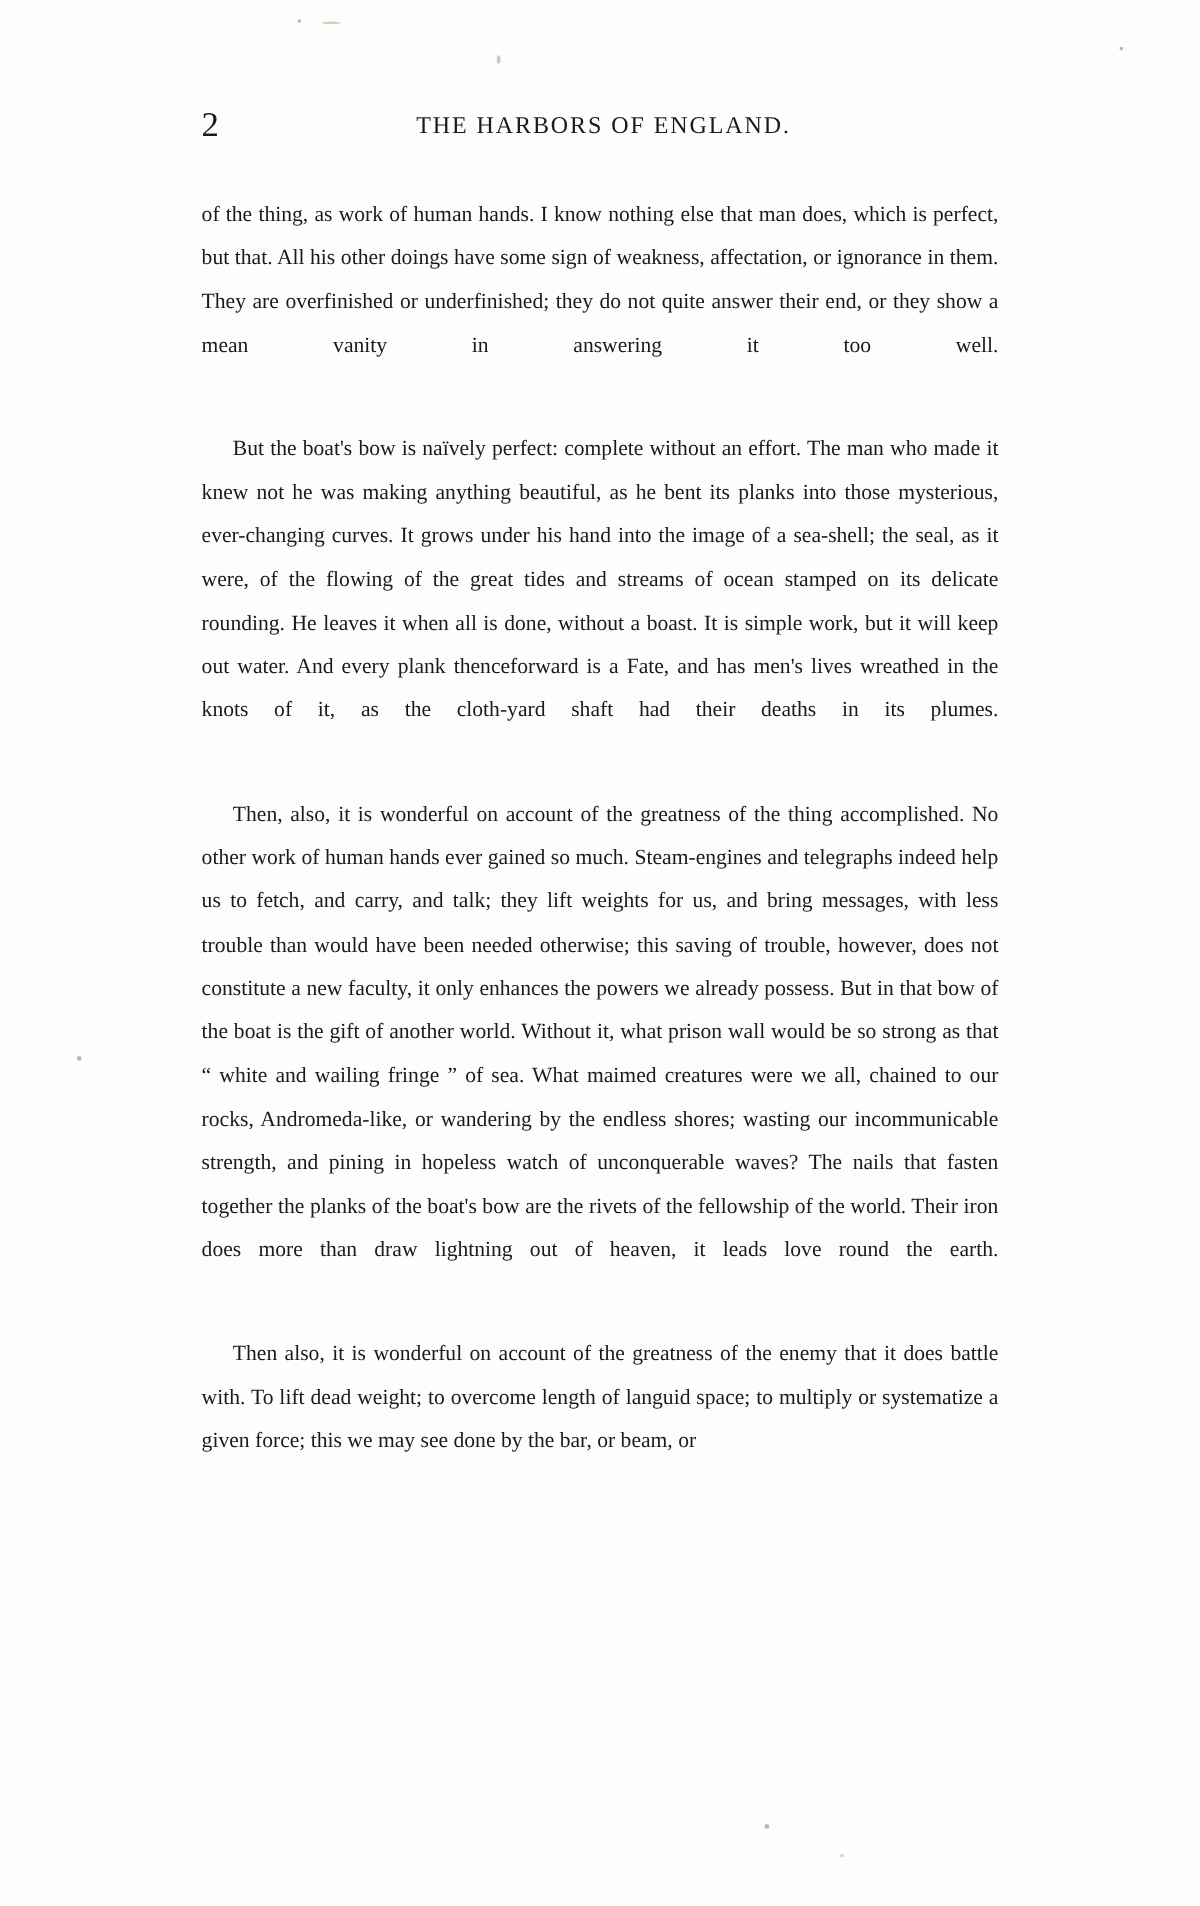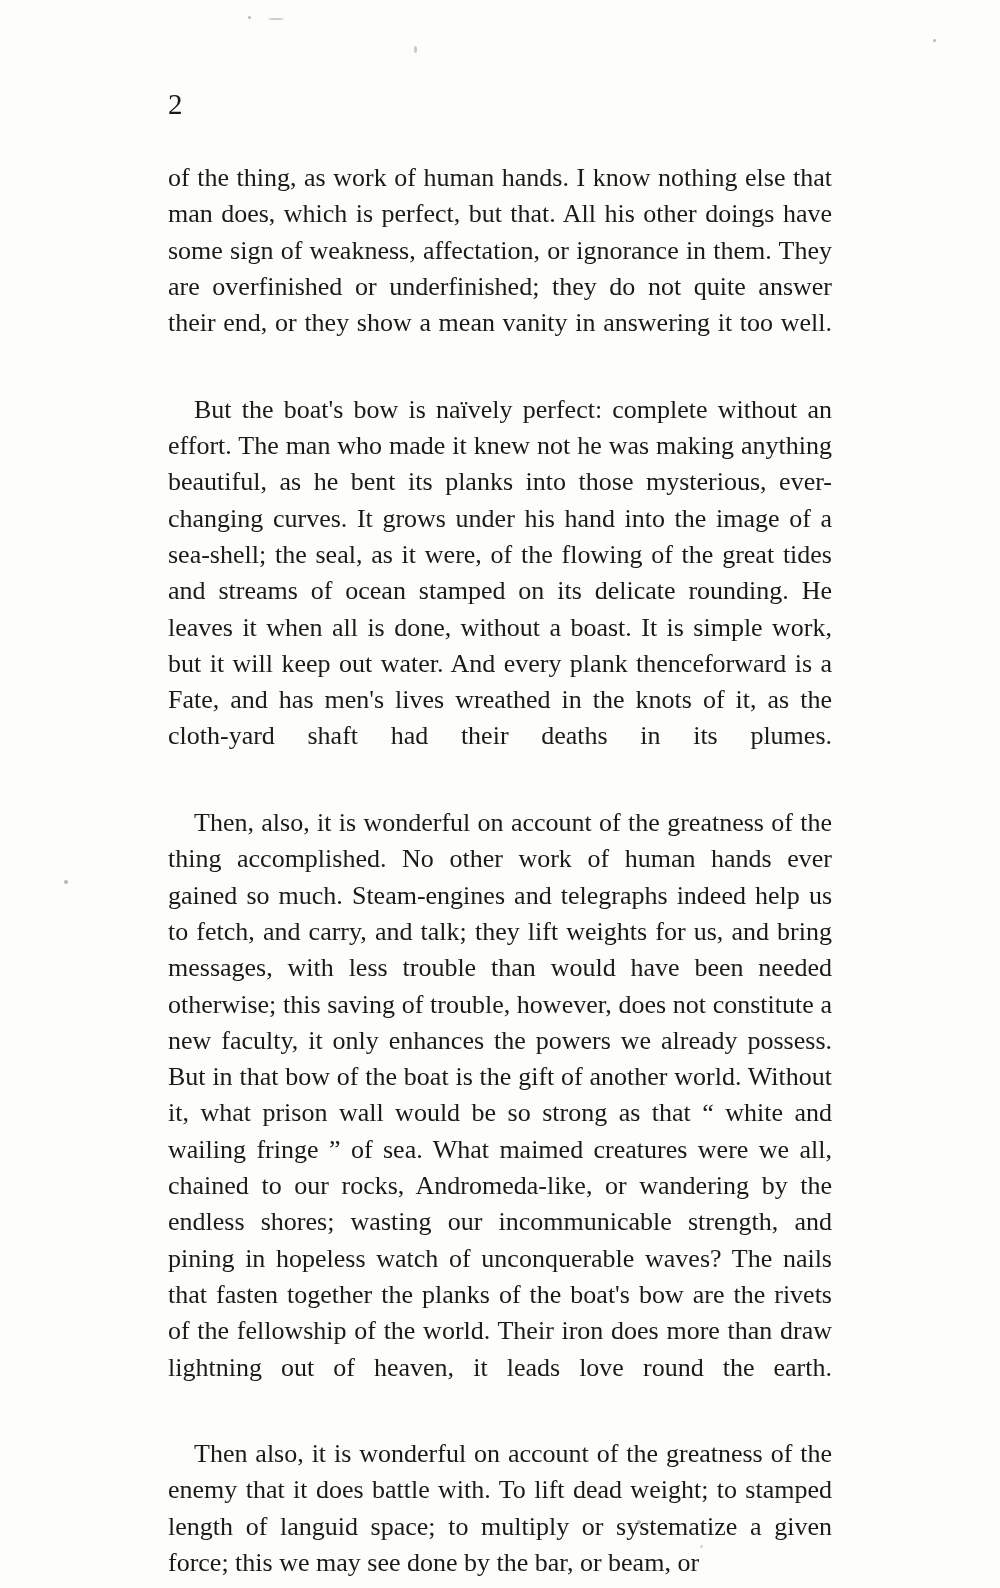--- a/index.html
+++ b/index.html
@@ -52,21 +52,21 @@
     font-size: 20px;
     letter-spacing: 1.6px;
     text-indent: 6px;
   }
 
   .body-text {
     position: absolute;
     left: 168px;
     width: 664px;
     top: 160px;
-    font-size: 26px;
+    font-size: 18px;
     line-height: 36.3px;
   }
   .para {
     margin: 0;
     text-align: justify;
     text-justify: inter-word;
   }
   .para + .para { margin-top: 14px; }
   .para.indent { text-indent: 26px; }
 
@@ -86,22 +86,23 @@
   <div class="speck s1"></div>
   <div class="speck s2"></div>
   <div class="speck s3"></div>
   <div class="speck s4"></div>
   <div class="speck s5"></div>
   <div class="speck s6"></div>
   <div class="speck s7"></div>
 
   <div class="header">
     <div class="folio">2</div>
+    <div class="running-head">THE HARBORS OF ENGLAND.</div>
   </div>
 
   <div class="body-text">
     <p class="para">of the thing, as work of human hands. I know nothing else that man does, which is perfect, but that. All his other doings have some sign of weakness, affectation, or ignorance in them. They are overfinished or underfinished; they do not quite answer their end, or they show a mean vanity in answering it too well.</p>
     <p class="para indent">But the boat's bow is naïvely perfect: complete without an effort. The man who made it knew not he was making anything beautiful, as he bent its planks into those mysterious, ever-changing curves. It grows under his hand into the image of a sea-shell; the seal, as it were, of the flowing of the great tides and streams of ocean stamped on its delicate rounding. He leaves it when all is done, without a boast. It is simple work, but it will keep out water. And every plank thenceforward is a Fate, and has men's lives wreathed in the knots of it, as the cloth-yard shaft had their deaths in its plumes.</p>
     <p class="para indent">Then, also, it is wonderful on account of the greatness of the thing accomplished. No other work of human hands ever gained so much. Steam-engines and telegraphs indeed help us to fetch, and carry, and talk; they lift weights for us, and bring messages, with less trouble than would have been needed otherwise; this saving of trouble, however, does not constitute a new faculty, it only enhances the powers we already possess. But in that bow of the boat is the gift of another world. Without it, what prison wall would be so strong as that “ white and wailing fringe ” of sea. What maimed creatures were we all, chained to our rocks, Andromeda-like, or wandering by the endless shores; wasting our incommunicable strength, and pining in hopeless watch of unconquerable waves? The nails that fasten together the planks of the boat's bow are the rivets of the fellowship of the world. Their iron does more than draw lightning out of heaven, it leads love round the earth.</p>
-    <p class="para indent nolast">Then also, it is wonderful on account of the greatness of the enemy that it does battle with. To lift dead weight; to stamped length of languid space; to multiply or systematize a given force; this we may see done by the bar, or beam, or</p>
+    <p class="para indent nolast">Then also, it is wonderful on account of the greatness of the enemy that it does battle with. To lift dead weight; to overcome length of languid space; to multiply or systematize a given force; this we may see done by the bar, or beam, or</p>
   </div>
 
 </div>
 
 </body></html>

